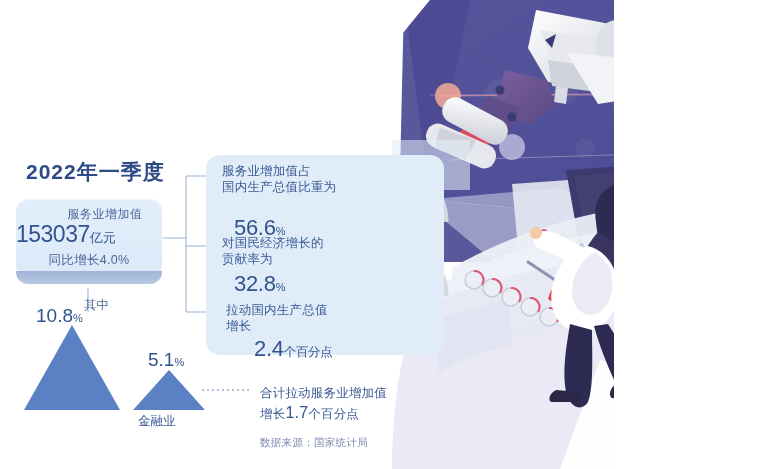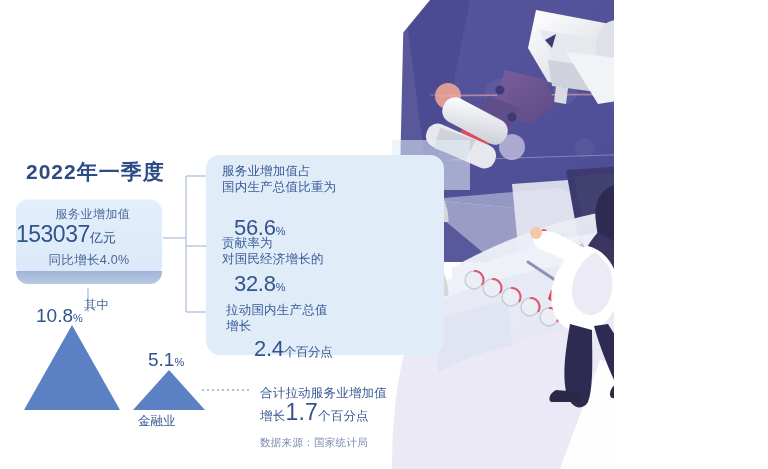--- a/index.html
+++ b/index.html
@@ -26,21 +26,21 @@
     border-radius:12px;
     background:linear-gradient(180deg,#e3eefb 0%,#dbe9f8 100%);
     box-shadow:0 1px 0 rgba(255,255,255,.6) inset;
   }
   .card-foot{
     position:absolute;left:16px;top:271px;width:146px;height:13px;
     border-radius:0 0 12px 12px;
     background:linear-gradient(180deg,#9fb4d8 0%,#b9c9e4 100%);
   }
   .card-l1{
-    position:absolute;left:20px;top:206px;width:146px;text-align:center;
+    position:absolute;left:32px;top:206px;width:146px;text-align:center;
     font-size:12px;color:#4a6599;letter-spacing:.5px;
   }
   .card-l2{
     position:absolute;left:16px;top:221px;width:146px;text-align:left;
     font-size:23px;color:#33538f;letter-spacing:-.5px;white-space:nowrap;
   }
   .card-l2 .unit{font-size:13px;letter-spacing:0;}
   .card-l3{
     position:absolute;left:16px;top:252px;width:146px;text-align:center;
     font-size:12.5px;color:#4a6599;letter-spacing:.3px;
@@ -66,21 +66,21 @@
   .blk .cap{font-size:12.5px;line-height:15.5px;letter-spacing:.2px;}
   .blk .big{font-size:22px;color:#33538f;letter-spacing:-.3px;white-space:nowrap;}
   .blk .big .sym{font-size:11px;}
   .blk .big .suf{font-size:12.5px;}
 
   
   .foot1{
     position:absolute;left:260px;top:384px;font-size:12.5px;color:#3a5a96;
     line-height:19px;letter-spacing:.2px;
   }
-  .foot1 .num{font-size:23px;color:#33538f;}
+  .foot1 .num{font-size:16px;color:#33538f;}
   .foot2{
     position:absolute;left:260px;top:436px;font-size:10.5px;color:#7b8ab0;
     letter-spacing:.3px;
   }
 </style>
 </head>
 <body>
 
 <div id="stage">
 
@@ -268,22 +268,22 @@
 
   <div class="panel"></div>
 
   <div class="blk" style="left:222px;top:164px;">
     <div class="cap">服务业增加值占</div>
     <div class="cap">国内生产总值比重为</div>
     <div class="big" style="margin-top:20px;margin-left:12px;"><span>56.6</span><span class="sym">%</span></div>
   </div>
 
   <div class="blk" style="left:222px;top:236px;">
+    <div class="cap">对国民经济增长的</div>
     <div class="cap">贡献率为</div>
-    <div class="cap">对国民经济增长的</div>
     <div class="big" style="margin-top:4px;margin-left:12px;"><span>32.8</span><span class="sym">%</span></div>
   </div>
 
   <div class="blk" style="left:226px;top:303px;">
     <div class="cap">拉动国内生产总值</div>
     <div class="cap">增长</div>
     <div class="big" style="margin-top:2px;margin-left:28px;"><span>2.4</span><span class="suf">个百分点</span></div>
   </div>
 
   <div class="foot1">

